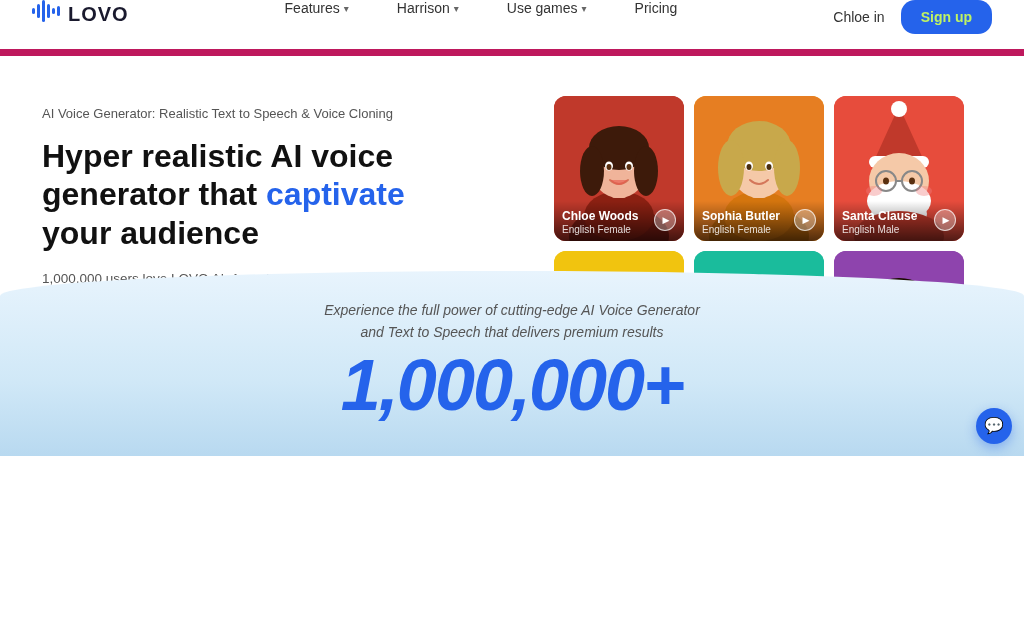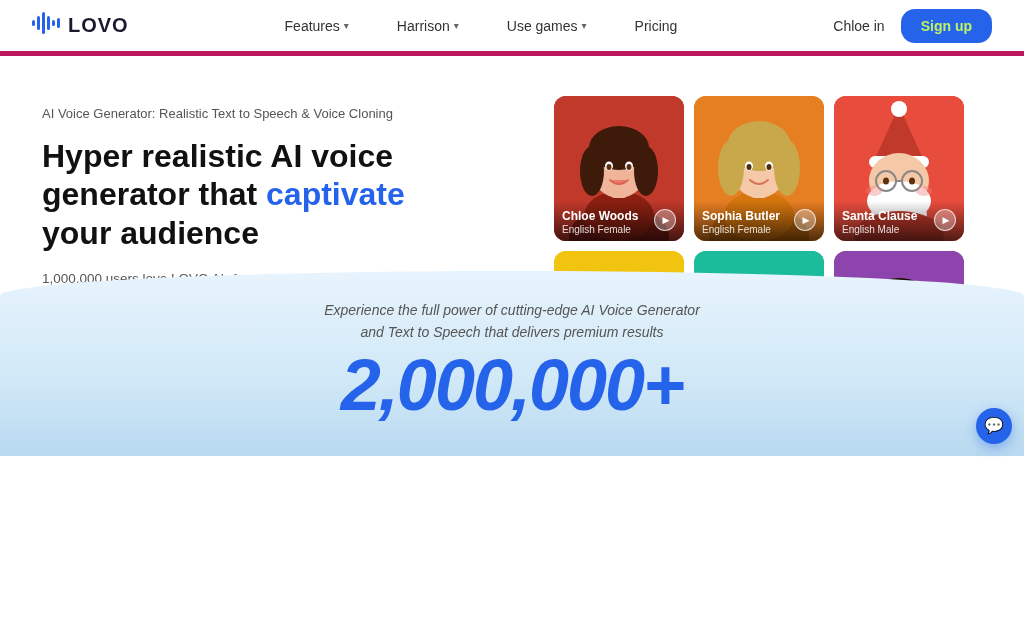--- a/index.html
+++ b/index.html
@@ -1,21 +1,21 @@
 <!DOCTYPE html>
 <html><head>
   <meta charset="utf-8">
   <style>
     * { margin: 0; padding: 0; box-sizing: border-box; }
     body { font-family: -apple-system, BlinkMacSystemFont, 'Segoe UI', sans-serif; width: 1024px; height: 630px; overflow: hidden; background: #fff; }
 
     
     nav {
-      display: flex; align-items: center; justify-content: space-between;
-      padding: 0 32px; height: 56px; border-bottom: 5px solid #be185d;
+      display: flex; align-items: flex-start; justify-content: space-between;
+      padding: 0 32px; height: 56px; border-bottom: 7px solid #be185d;
       position: relative; z-index: 10; background: #fff;
     }
     .nav-logo { display: flex; align-items: center; gap: 8px; }
     .logo-icon { color: #2563eb; font-size: 22px; }
     .logo-text { font-size: 20px; font-weight: 700; color: #1a1a2e; letter-spacing: 1px; }
     .nav-links { display: flex; align-items: center; gap: 48px; }
     .nav-link { font-size: 14px; color: #333; cursor: pointer; display: flex; align-items: center; gap: 4px; }
     .chevron { font-size: 10px; color: #666; }
     .nav-auth { display: flex; align-items: center; gap: 16px; }
     .btn-signin { font-size: 14px; color: #333; cursor: pointer; font-weight: 500; }
@@ -371,21 +371,21 @@
       </div>
     </div>
 
   </div>
 
   <div class="bottom-section">
     <div class="wave-bg">
       <div class="wave-content">
         <p class="wave-text">Experience the full power of cutting-edge AI Voice Generator</p>
         <p class="wave-text">and Text to Speech that delivers premium results</p>
-        <div class="big-number">2,000,000+</div>
+        <div class="big-number">1,000,000+</div>
       </div>
     </div>
   </div>
 
   <div class="chat-bubble">
     <span class="chat-icon">💬</span>
   </div>
 
 </section>
 

